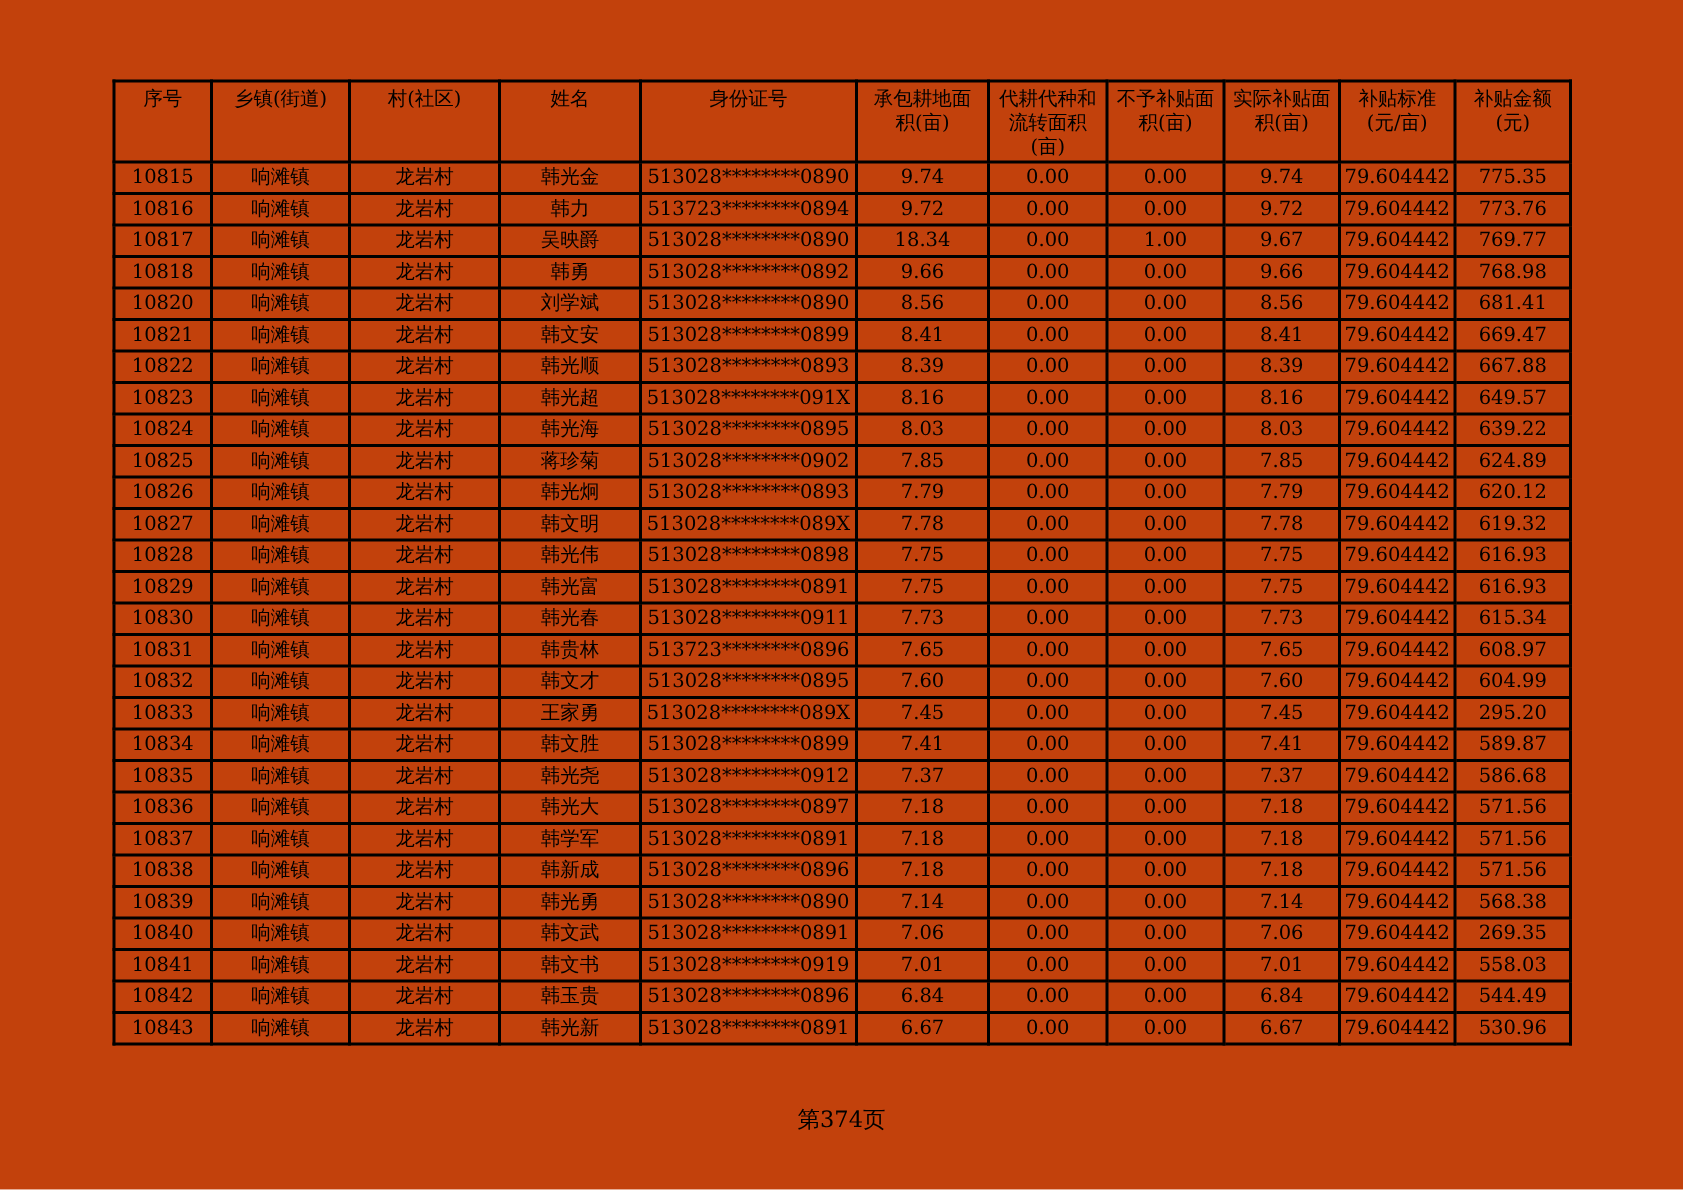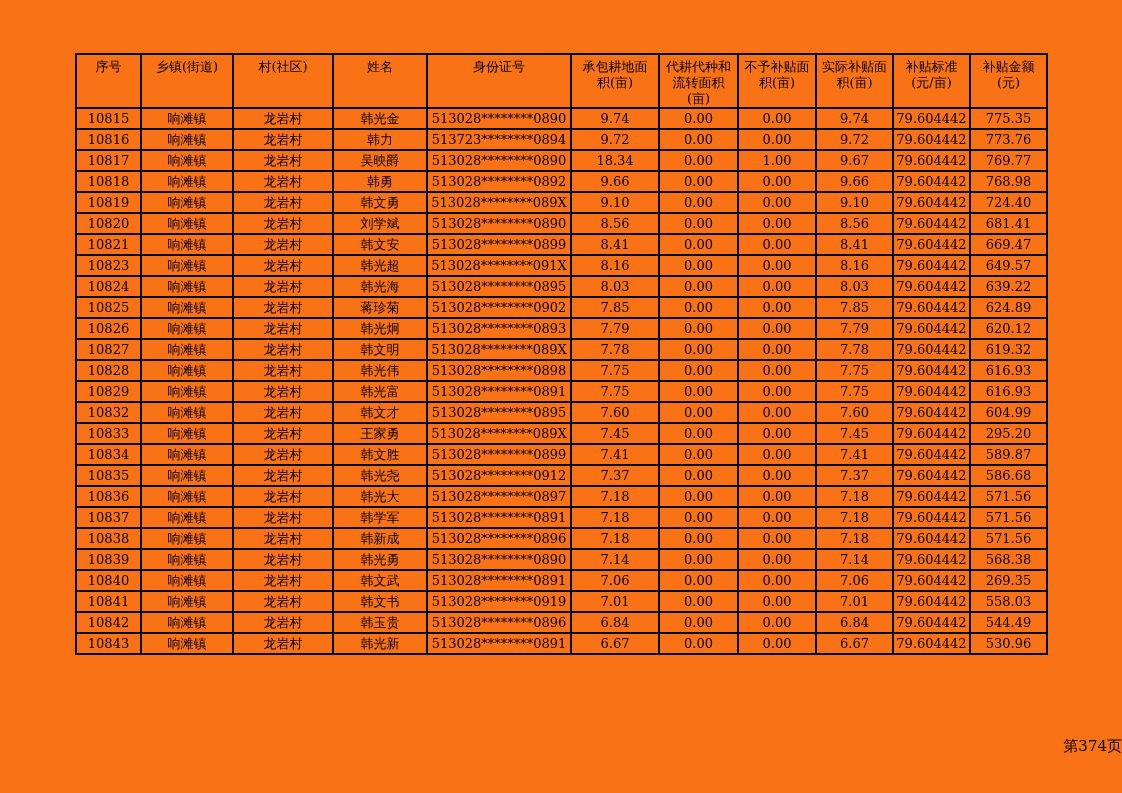--- a/index.html
+++ b/index.html
@@ -6,21 +6,21 @@
     margin: 0;
     padding: 0;
     background: #ffffff;
     font-family: "DejaVu Serif", "Liberation Serif", serif;
     color: #000000;
   }
   .page {
     position: relative;
     width: 1122px;
     height: 793px;
-    background: #f97316;
+    background: #c2410c;
     overflow: hidden;
   }
   table.subsidy {
     position: absolute;
     left: 75px;
     top: 53px;
     border-collapse: collapse;
     table-layout: fixed;
     border: 2px solid #000;
   }
@@ -54,21 +54,21 @@
     height: 19px;
     font-size: 13px;
     line-height: 19px;
     white-space: nowrap;
   }
   .footer {
     position: absolute;
     left: 0;
     right: 0;
     top: 737px;
-    text-align: right;
+    text-align: center;
     font-size: 15px;
   }
 </style>
 </head>
 <body>
 
 <div class="page">
 
   <table class="subsidy">
     <colgroup>
@@ -153,33 +153,20 @@
           <td>韩勇</td>
           <td>513028********0892</td>
           <td>9.66</td>
           <td>0.00</td>
           <td>0.00</td>
           <td>9.66</td>
           <td>79.604442</td>
           <td>768.98</td>
         </tr>
         <tr>
-          <td>10819</td>
-          <td>响滩镇</td>
-          <td>龙岩村</td>
-          <td>韩文勇</td>
-          <td>513028********089X</td>
-          <td>9.10</td>
-          <td>0.00</td>
-          <td>0.00</td>
-          <td>9.10</td>
-          <td>79.604442</td>
-          <td>724.40</td>
-        </tr>
-        <tr>
           <td>10820</td>
           <td>响滩镇</td>
           <td>龙岩村</td>
           <td>刘学斌</td>
           <td>513028********0890</td>
           <td>8.56</td>
           <td>0.00</td>
           <td>0.00</td>
           <td>8.56</td>
           <td>79.604442</td>
@@ -192,20 +179,33 @@
           <td>韩文安</td>
           <td>513028********0899</td>
           <td>8.41</td>
           <td>0.00</td>
           <td>0.00</td>
           <td>8.41</td>
           <td>79.604442</td>
           <td>669.47</td>
         </tr>
         <tr>
+          <td>10822</td>
+          <td>响滩镇</td>
+          <td>龙岩村</td>
+          <td>韩光顺</td>
+          <td>513028********0893</td>
+          <td>8.39</td>
+          <td>0.00</td>
+          <td>0.00</td>
+          <td>8.39</td>
+          <td>79.604442</td>
+          <td>667.88</td>
+        </tr>
+        <tr>
           <td>10823</td>
           <td>响滩镇</td>
           <td>龙岩村</td>
           <td>韩光超</td>
           <td>513028********091X</td>
           <td>8.16</td>
           <td>0.00</td>
           <td>0.00</td>
           <td>8.16</td>
           <td>79.604442</td>
@@ -281,20 +281,46 @@
           <td>响滩镇</td>
           <td>龙岩村</td>
           <td>韩光富</td>
           <td>513028********0891</td>
           <td>7.75</td>
           <td>0.00</td>
           <td>0.00</td>
           <td>7.75</td>
           <td>79.604442</td>
           <td>616.93</td>
+        </tr>
+        <tr>
+          <td>10830</td>
+          <td>响滩镇</td>
+          <td>龙岩村</td>
+          <td>韩光春</td>
+          <td>513028********0911</td>
+          <td>7.73</td>
+          <td>0.00</td>
+          <td>0.00</td>
+          <td>7.73</td>
+          <td>79.604442</td>
+          <td>615.34</td>
+        </tr>
+        <tr>
+          <td>10831</td>
+          <td>响滩镇</td>
+          <td>龙岩村</td>
+          <td>韩贵林</td>
+          <td>513723********0896</td>
+          <td>7.65</td>
+          <td>0.00</td>
+          <td>0.00</td>
+          <td>7.65</td>
+          <td>79.604442</td>
+          <td>608.97</td>
         </tr>
         <tr>
           <td>10832</td>
           <td>响滩镇</td>
           <td>龙岩村</td>
           <td>韩文才</td>
           <td>513028********0895</td>
           <td>7.60</td>
           <td>0.00</td>
           <td>0.00</td>

